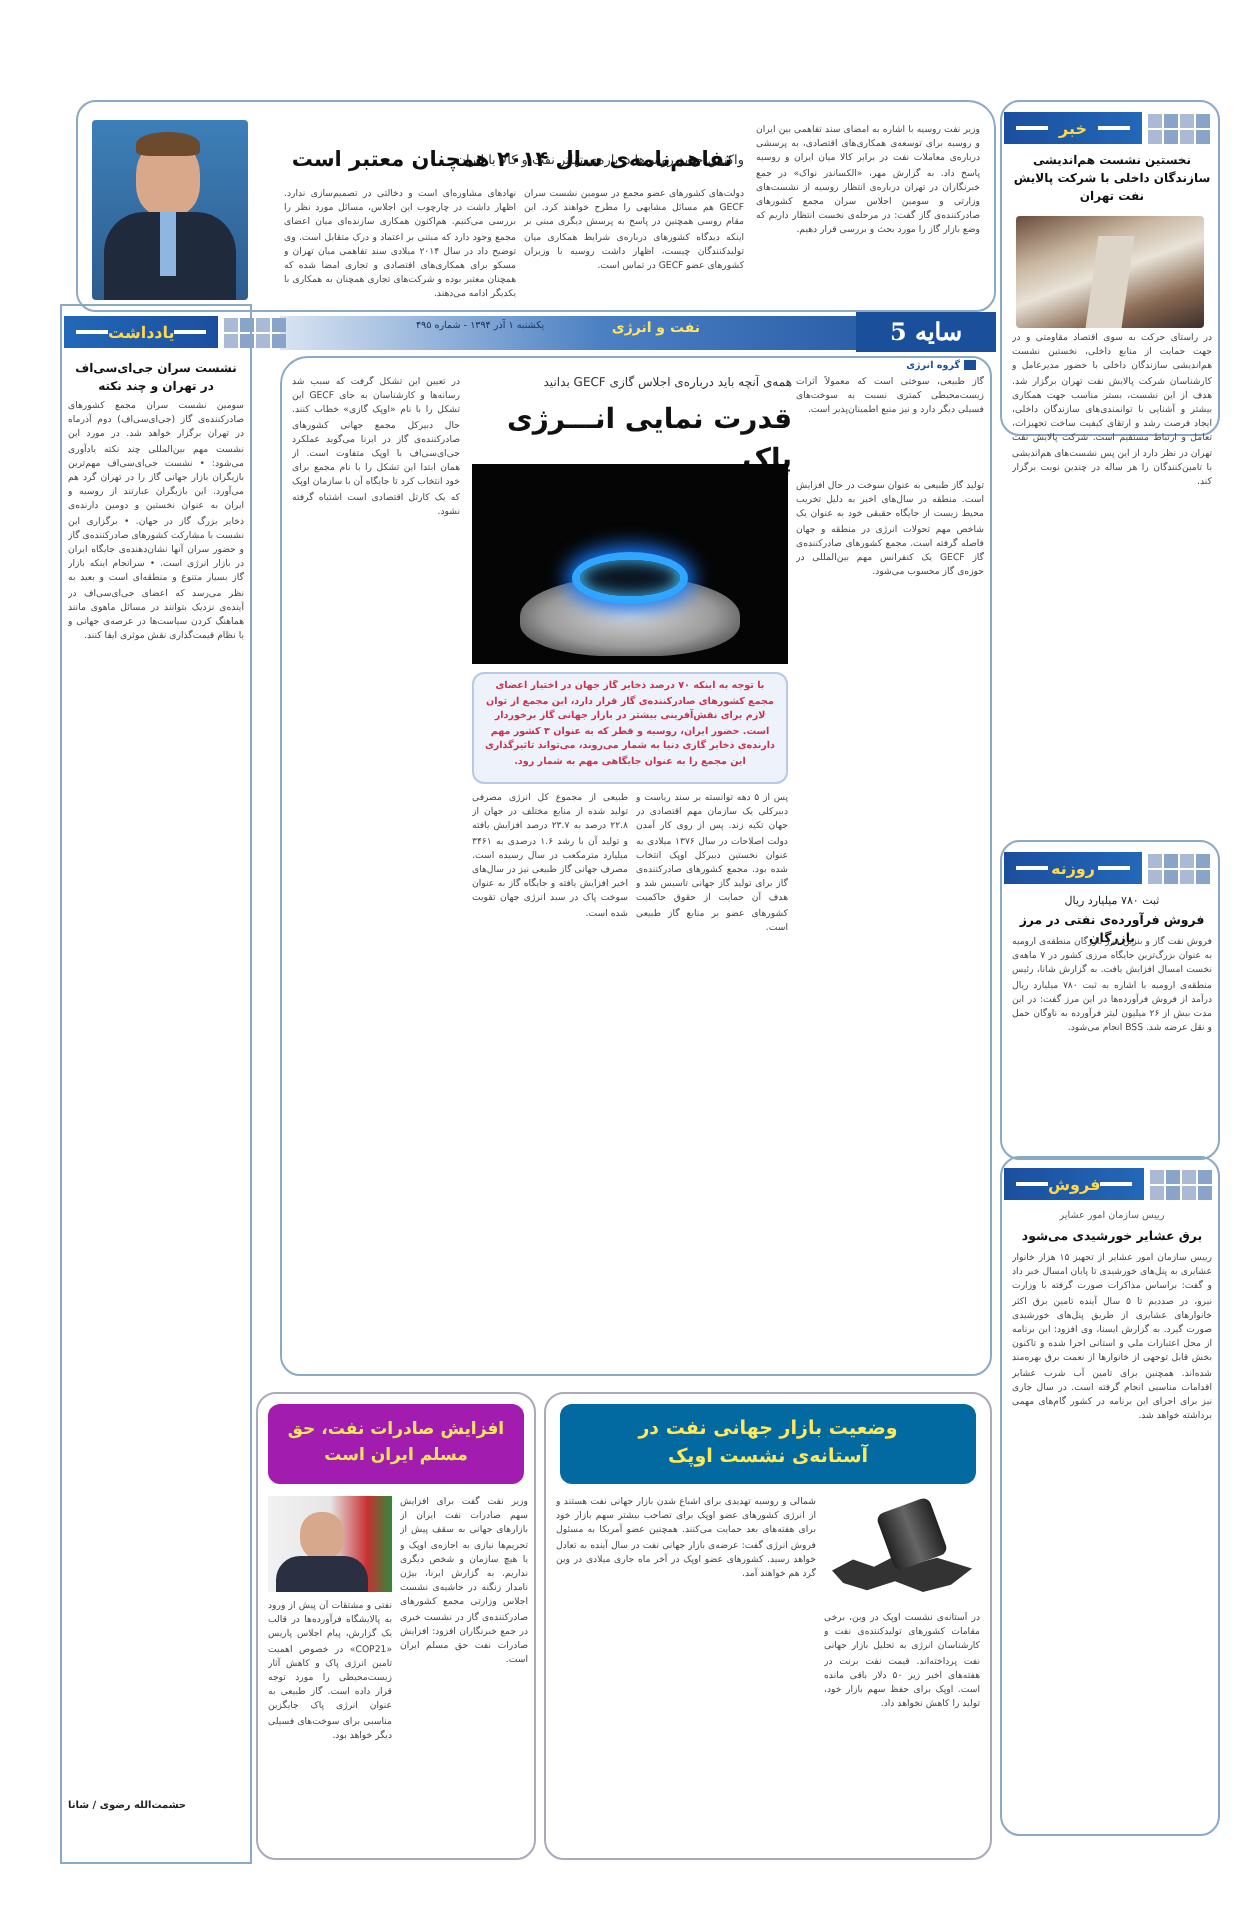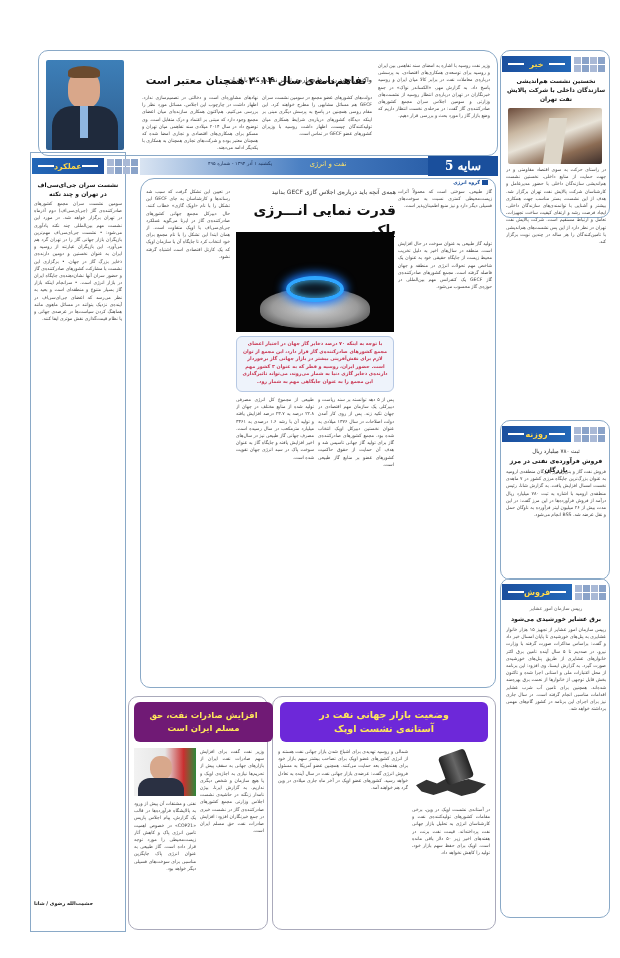--- a/index.html
+++ b/index.html
@@ -93,21 +93,21 @@
   <div class="txt" style="position:absolute;left:142px;top:94px;width:116px;height:56px;overflow:hidden;">نهادهای مشاوره‌ای است و دخالتی در تصمیم‌سازی ندارد. اظهار داشت در چارچوب این اجلاس، مسائل مورد نظر را بررسی می‌کنیم. هم‌اکنون همکاری سازنده‌ای میان اعضای مجمع وجود دارد که مبتنی بر اعتماد و درک متقابل است. وی توضیح داد در سال ۲۰۱۴ میلادی سند تفاهمی میان تهران و مسکو برای همکاری‌های اقتصادی و تجاری امضا شده که همچنان معتبر بوده و شرکت‌های تجاری همچنان به همکاری با یکدیگر ادامه می‌دهند.</div>
   <div style="position:absolute;left:46px;top:60px;width:78px;height:90px;background:linear-gradient(180deg,#3d7fb8 0%,#2e5d8e 100%);overflow:hidden;border-radius:2px;">
     <div style="position:absolute;left:22px;top:10px;width:32px;height:38px;background:#d9a78a;border-radius:45% 45% 40% 40%;"></div>
     <div style="position:absolute;left:22px;top:6px;width:32px;height:12px;background:#6b4a2e;border-radius:50% 50% 20% 20%;"></div>
     <div style="position:absolute;left:6px;top:46px;width:66px;height:48px;background:#1f2a3c;border-radius:20px 20px 0 0;"></div>
     <div style="position:absolute;left:34px;top:46px;width:8px;height:32px;background:#8fb6e0;"></div>
   </div>
 
   <div style="position:absolute;left:140px;top:158px;width:358px;height:17px;background:linear-gradient(90deg,#d9e4f2 0%,#4b80c3 45%,#1a4f9c 100%);"></div>
   <div style="position:absolute;left:428px;top:156px;width:70px;height:20px;background:#1a4f9c;color:#fff;direction:rtl;text-align:center;font-size:12px;font-family:'DejaVu Serif',serif;font-weight:bold;line-height:20px;">سایه 5</div>
-  <div style="position:absolute;left:288px;top:160px;width:80px;text-align:center;direction:rtl;color:#ffe36a;font-size:7px;font-weight:normal;">نفت و انرژی</div>
+  <div style="position:absolute;left:288px;top:160px;width:80px;text-align:center;direction:rtl;color:#ffe36a;font-size:7px;font-weight:bold;">نفت و انرژی</div>
   <div style="position:absolute;left:190px;top:161px;width:100px;text-align:center;direction:rtl;color:#1a2f55;font-size:4.8px;">یکشنبه ۱ آذر ۱۳۹۴ - شماره ۴۹۵</div>
 
   <div class="frame" style="left:140px;top:178px;width:356px;height:510px;border-top-left-radius:14px;"></div>
   <div style="position:absolute;left:450px;top:180px;width:38px;height:7px;direction:rtl;font-size:4.8px;color:#1a4f9c;font-weight:bold;">
     <span style="display:inline-block;width:6px;height:5px;background:#1a4f9c;vertical-align:middle;margin-left:2px;"></span><span>گروه انرژی</span>
   </div>
   <div class="txt" style="position:absolute;left:398px;top:188px;width:94px;height:50px;overflow:hidden;">گاز طبیعی، سوختی است که معمولاً آثرات زیست‌محیطی کمتری نسبت به سوخت‌های فسیلی دیگر دارد و نیز منبع اطمینان‌پذیر است.</div>
   <div style="position:absolute;left:236px;top:188px;width:160px;direction:rtl;text-align:right;font-size:6px;color:#333;">همه‌ی آنچه باید درباره‌ی اجلاس گازی GECF بدانید</div>
   <h1 style="position:absolute;left:236px;top:200px;width:160px;direction:rtl;text-align:right;font-size:14px;font-weight:900;color:#111;line-height:20px;">قدرت نمایی انـــرژی پاک</h1>
   <div style="position:absolute;left:236px;top:232px;width:158px;height:100px;background:#050505;overflow:hidden;">
@@ -116,45 +116,45 @@
   </div>
   <div style="position:absolute;left:236px;top:336px;width:158px;height:56px;background:#eef3fb;border:1px solid #b7c9e4;border-radius:6px;padding:3px 4px;">
     <div style="direction:rtl;text-align:center;font-size:4.8px;line-height:7.5px;color:#c8334f;font-weight:bold;height:50px;overflow:hidden;">با توجه به اینکه ۷۰ درصد ذخایر گاز جهان در اختیار اعضای مجمع کشورهای صادرکننده‌ی گاز قرار دارد، این مجمع از توان لازم برای نقش‌آفرینی بیشتر در بازار جهانی گاز برخوردار است. حضور ایران، روسیه و قطر که به عنوان ۳ کشور مهم دارنده‌ی ذخایر گازی دنیا به شمار می‌روند، می‌تواند تاثیرگذاری این مجمع را به عنوان جایگاهی مهم به شمار رود.</div>
   </div>
   <div class="txt" style="position:absolute;left:398px;top:240px;width:94px;height:440px;overflow:hidden;">تولید گاز طبیعی به عنوان سوخت در حال افزایش است. منطقه در سال‌های اخیر به دلیل تخریب محیط زیست از جایگاه حقیقی خود به عنوان یک شاخص مهم تحولات انرژی در منطقه و جهان فاصله گرفته است. مجمع کشورهای صادرکننده‌ی گاز GECF یک کنفرانس مهم بین‌المللی در حوزه‌ی گاز محسوب می‌شود.</div>
   <div class="txt" style="position:absolute;left:318px;top:396px;width:76px;height:286px;overflow:hidden;">پس از ۵ دهه توانسته بر سند ریاست و دبیرکلی یک سازمان مهم اقتصادی در جهان تکیه زند. پس از روی کار آمدن دولت اصلاحات در سال ۱۳۷۶ میلادی به عنوان نخستین دبیرکل اوپک انتخاب شده بود. مجمع کشورهای صادرکننده‌ی گاز برای تولید گاز جهانی تاسیس شد و هدف آن حمایت از حقوق حاکمیت کشورهای عضو بر منابع گاز طبیعی است.</div>
   <div class="txt" style="position:absolute;left:236px;top:396px;width:78px;height:286px;overflow:hidden;">طبیعی از مجموع کل انرژی مصرفی تولید شده از منابع مختلف در جهان از ۲۲.۸ درصد به ۲۳.۷ درصد افزایش یافته و تولید آن با رشد ۱.۶ درصدی به ۳۴۶۱ میلیارد مترمکعب در سال رسیده است. مصرف جهانی گاز طبیعی نیز در سال‌های اخیر افزایش یافته و جایگاه گاز به عنوان سوخت پاک در سبد انرژی جهان تقویت شده است.</div>
   <div class="txt" style="position:absolute;left:146px;top:188px;width:84px;height:494px;overflow:hidden;">در تعیین این تشکل گرفت که سبب شد رسانه‌ها و کارشناسان به جای GECF این تشکل را با نام «اوپک گازی» خطاب کنند. حال دبیرکل مجمع جهانی کشورهای صادرکننده‌ی گاز در ایرنا می‌گوید عملکرد جی‌ای‌سی‌اف با اوپک متفاوت است. از همان ابتدا این تشکل را با نام مجمع برای خود انتخاب کرد تا جایگاه آن با سازمان اوپک که یک کارتل اقتصادی است اشتباه گرفته نشود.</div>
 
   <div class="frame-gray" style="left:272px;top:696px;width:224px;height:234px;"></div>
-  <div style="position:absolute;left:280px;top:702px;width:208px;height:40px;background:#6d28d9;border-radius:6px;display:flex;align-items:center;justify-content:center;">
+  <div style="position:absolute;left:280px;top:702px;width:208px;height:40px;background:#0369a1;border-radius:6px;display:flex;align-items:center;justify-content:center;">
     <h3 style="color:#ffe85a;font-size:9.5px;line-height:14px;width:150px;">وضعیت بازار جهانی نفت در آستانه‌ی نشست اوپک</h3>
   </div>
   <div style="position:absolute;left:412px;top:748px;width:78px;height:54px;background:#fff;overflow:hidden;">
     <div style="position:absolute;left:4px;top:30px;width:70px;height:18px;background:#333;clip-path:polygon(0 40%,15% 10%,30% 30%,45% 0,60% 20%,75% 5%,100% 35%,85% 80%,65% 100%,45% 70%,25% 95%,8% 75%);"></div>
     <div style="position:absolute;left:30px;top:4px;width:28px;height:30px;background:linear-gradient(90deg,#222,#666,#222);border-radius:4px;transform:rotate(-20deg);"></div>
   </div>
   <div class="txt" style="position:absolute;left:412px;top:806px;width:78px;height:120px;overflow:hidden;">در آستانه‌ی نشست اوپک در وین، برخی مقامات کشورهای تولیدکننده‌ی نفت و کارشناسان انرژی به تحلیل بازار جهانی نفت پرداخته‌اند. قیمت نفت برنت در هفته‌های اخیر زیر ۵۰ دلار باقی مانده است. اوپک برای حفظ سهم بازار خود، تولید را کاهش نخواهد داد.</div>
   <div class="txt" style="position:absolute;left:278px;top:748px;width:130px;height:178px;overflow:hidden;">شمالی و روسیه تهدیدی برای اشباع شدن بازار جهانی نفت هستند و از انرژی کشورهای عضو اوپک برای تصاحب بیشتر سهم بازار خود برای هفته‌های بعد حمایت می‌کنند. همچنین عضو آمریکا به مسئول فروش انرژی گفت: عرضه‌ی بازار جهانی نفت در سال آینده به تعادل خواهد رسید. کشورهای عضو اوپک در آخر ماه جاری میلادی در وین گرد هم خواهند آمد.</div>
 
   <div class="frame-gray" style="left:128px;top:696px;width:140px;height:234px;"></div>
-  <div style="position:absolute;left:134px;top:702px;width:139px;height:40px;background:#701a75;border-radius:6px;display:flex;align-items:center;justify-content:center;">
+  <div style="position:absolute;left:134px;top:702px;width:128px;height:40px;background:#a21caf;border-radius:6px;display:flex;align-items:center;justify-content:center;">
     <h3 style="color:#ffe85a;font-size:8.5px;line-height:13px;width:120px;">افزایش صادرات نفت، حق مسلم ایران است</h3>
   </div>
   <div style="position:absolute;left:134px;top:748px;width:62px;height:48px;background:linear-gradient(90deg,#f2f2f2 0%,#e6e6e6 50%,#c93030 80%,#2d8a3a 100%);overflow:hidden;">
     <div style="position:absolute;left:16px;top:8px;width:22px;height:24px;background:#d8a88c;border-radius:45%;"></div>
     <div style="position:absolute;left:4px;top:30px;width:46px;height:20px;background:#2a3042;border-radius:12px 12px 0 0;"></div>
   </div>
   <div class="txt" style="position:absolute;left:200px;top:748px;width:64px;height:178px;overflow:hidden;">وزیر نفت گفت برای افزایش سهم صادرات نفت ایران از بازارهای جهانی به سقف پیش از تحریم‌ها نیازی به اجازه‌ی اوپک و یا هیچ سازمان و شخص دیگری نداریم. به گزارش ایرنا، بیژن نامدار زنگنه در حاشیه‌ی نشست اجلاس وزارتی مجمع کشورهای صادرکننده‌ی گاز در نشست خبری در جمع خبرنگاران افزود: افزایش صادرات نفت حق مسلم ایران است.</div>
   <div class="txt" style="position:absolute;left:134px;top:800px;width:62px;height:126px;overflow:hidden;">نفتی و مشتقات آن پیش از ورود به پالایشگاه فرآورده‌ها در قالب یک گزارش، پیام اجلاس پاریس «COP21» در خصوص اهمیت تامین انرژی پاک و کاهش آثار زیست‌محیطی را مورد توجه قرار داده است. گاز طبیعی به عنوان انرژی پاک جایگزین مناسبی برای سوخت‌های فسیلی دیگر خواهد بود.</div>
 
   <div class="frame" style="left:30px;top:152px;width:96px;height:780px;border-radius:0;"></div>
   <div class="sec-head" style="left:32px;top:158px;width:92px;">
     <div class="sec-bar" style="background:linear-gradient(90deg,#2368b8,#1b4f9e);">
-        <span>عملکرد</span>
+        <span>یادداشت</span>
       </div>
     <div class="sq">
         <i></i>
         <i></i>
         <i></i>
         <i></i>
         <i></i>
         <i></i>
         <i></i>
         <i></i>

